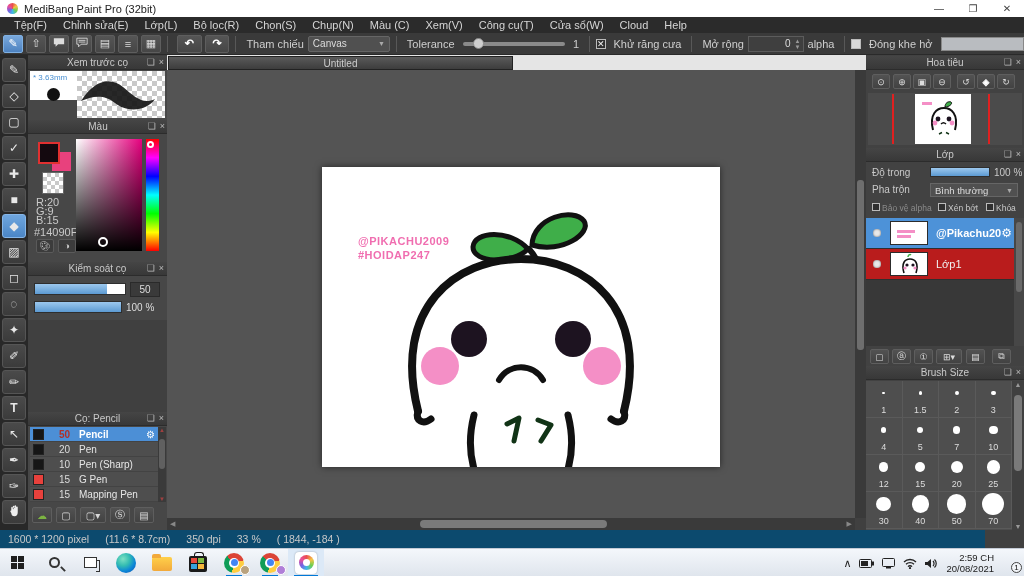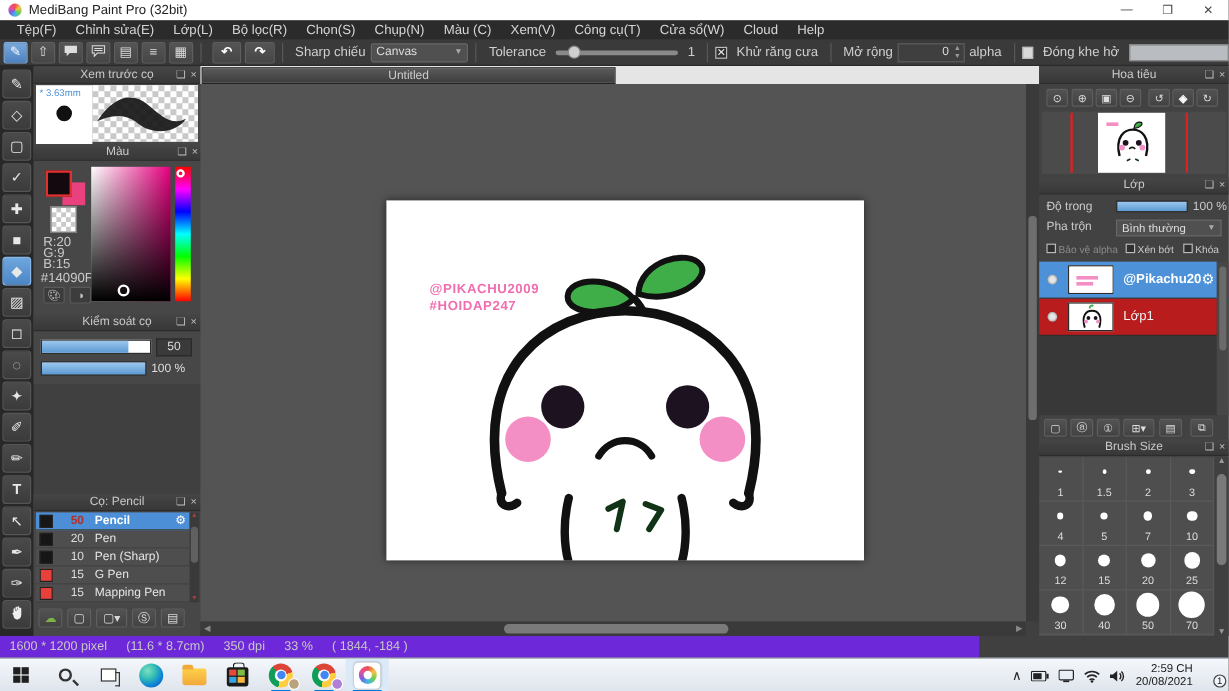--- a/index.html
+++ b/index.html
@@ -42,21 +42,21 @@
   .tool.active { background:linear-gradient(#6fa6de,#4b86c6); border-color:#86b6e8; }
 
   
   .panel-hd { position:absolute; height:14px; background:linear-gradient(#454545,#383838); border-bottom:1px solid #2c2c2c;
     display:flex; align-items:center; justify-content:center; font-size:10px; color:#c9c9c9; }
   .panel-hd .hd-icons { position:absolute; right:3px; top:1px; font-size:9px; color:#bbb; display:flex; gap:4px; }
 
   
   .lpanel { position:absolute; left:28px; width:139px; background:#474747; }
 
-  .bp-white { position:absolute; left:30px; top:71px; width:47px; height:62px; background:#fff; }
+  .bp-white { position:absolute; left:30px; top:71px; width:47px; height:29px; background:#fff; }
   .bp-size { font-size:8px; color:#4a90d2; padding:2px 0 0 3px; }
   .bp-dot { width:13px; height:13px; background:#111; border-radius:50%; margin:6px auto 0; }
   .checker { background-color:#fff; background-image:conic-gradient(#c9c9c9 25%, #ffffff 0 50%, #c9c9c9 0 75%, #ffffff 0); background-size:10px 10px; }
   .bp-preview { position:absolute; left:77px; top:71px; width:88px; height:47px; }
 
   .fg-swatch { position:absolute; left:38px; top:142px; width:22px; height:22px; background:#14090f; border:2px solid #e03030; z-index:2; }
   .bg-swatch { position:absolute; left:52px; top:152px; width:19px; height:19px; background:#e8417d; z-index:1; }
   .tr-swatch { position:absolute; left:42px; top:172px; width:22px; height:22px; background-size:8px 8px; border:1px solid #666; }
   .rgb-line { position:absolute; left:36px; font-size:11px; color:#c9c9c9; }
   .pal-btn { position:absolute; width:18px; height:14px; background:#3c3c3c; border:1px solid #5a5a5a; border-radius:2px; color:#ccc; font-size:9px;
@@ -133,21 +133,21 @@
   .bs-grid { position:absolute; left:866px; top:381px; width:146px; height:149px; background:#4e4e4e; display:grid;
     grid-template-columns:repeat(4,1fr); grid-template-rows:repeat(4,37px); }
   .bs-cell { border-right:1px solid #5a5a5a; border-bottom:1px solid #5a5a5a; display:flex; flex-direction:column; align-items:center; justify-content:flex-end; padding-bottom:2px; }
   .bs-dot { background:#fff; border-radius:50%; margin-bottom:auto; margin-top:auto; }
   .bs-num { font-size:9px; color:#ddd; }
   .bs-scroll { position:absolute; left:1012px; top:381px; width:12px; height:149px; background:#404040; }
   .bs-scroll .thumb { position:absolute; left:2px; top:14px; width:8px; height:76px; background:#7a7a7a; border-radius:4px; }
   .bs-scroll .ar { position:absolute; left:0; width:12px; text-align:center; font-size:7px; color:#999; }
 
   
-  .statusbar { position:absolute; left:0; top:530px; width:816px; height:18px; background:#6d28d9; display:flex; align-items:center; padding-left:8px; }
+  .statusbar { position:absolute; left:0; top:530px; width:985px; height:18px; background:#0c4a6e; display:flex; align-items:center; padding-left:8px; }
   .status-seg { font-size:10.5px; color:#c8c8c8; margin-right:16px; white-space:nowrap; }
 
   
   .taskbar { position:absolute; left:0; top:548px; width:1024px; height:28px; background:linear-gradient(#f4f7fb,#dfe5ed); border-top:1px solid #c4cbd6; display:flex; align-items:center; }
   .tb-cell { width:36px; height:28px; display:flex; align-items:center; justify-content:center; position:relative; }
   .tb-cell.open::after { content:""; position:absolute; bottom:0; left:10px; width:16px; height:2px; background:#0078d7; }
   .tb-cell.focused { background:#dce9f7; }
   .tb-cell.focused::after { left:6px; width:24px; }
   .win-logo { width:14px; height:14px; display:grid; grid-template-columns:6px 6px; grid-template-rows:6px 6px; gap:1px; }
   .win-logo span { background:#1f1f1f; }
@@ -239,21 +239,21 @@
         <span>▦</span>
       </span>
     <span class="tb-sep"></span>
     <span class="tb-btn" style="width:26px">
         <span style="font-weight:bold;color:#fff">↶</span>
       </span>
     <span class="tb-btn" style="width:26px">
         <span style="font-weight:bold;color:#fff">↷</span>
       </span>
     <span class="tb-sep"></span>
-    <span class="tb-label">Sharp chiếu</span>
+    <span class="tb-label">Tham chiếu</span>
     <span class="tb-select">
       <span>Canvas</span>
       <span style="font-size:7px;color:#aaa">▼</span>
     </span>
     <span class="tb-sep"></span>
     <span class="tb-label">Tolerance</span>
     <span class="tb-slider">
         <span class="tb-knob"></span>
       </span>
     <span class="tb-label">1</span>

